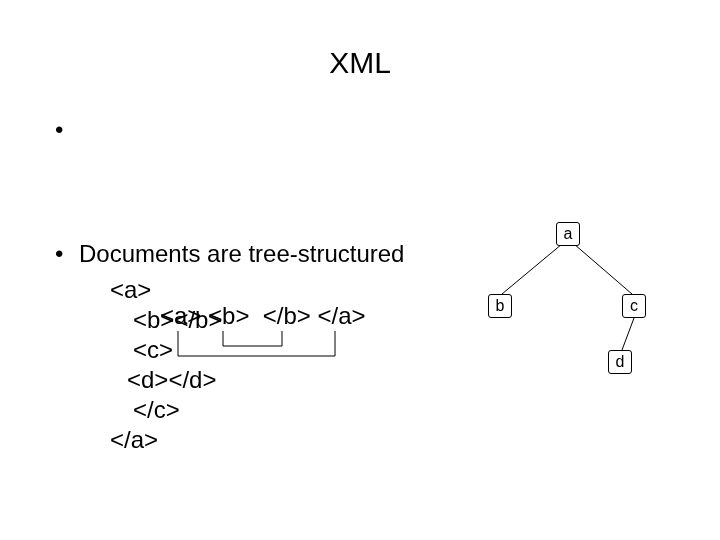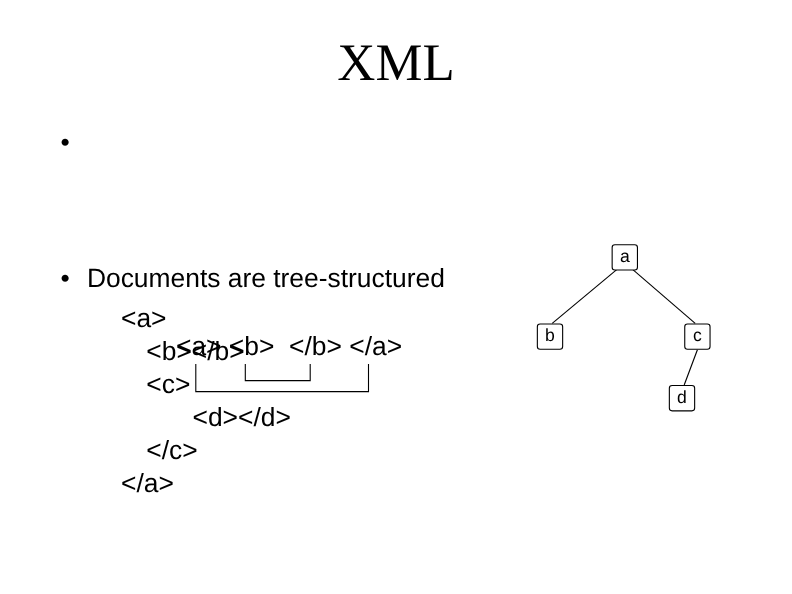--- a/index.html
+++ b/index.html
@@ -11,26 +11,25 @@
     font-family: Arial, Helvetica, sans-serif;
     color: #000;
   }
   .slide {
     position: relative;
     width: 720px;
     height: 540px;
   }
   .title {
     position: absolute;
-    top: 30px;
+    top: 46px;
     left: 0;
     width: 100%;
     text-align: center;
-    font-size: 48px;
-    font-family: Liberation Serif, serif;
+    font-size: 30px;
   }
   .bullets {
     position: absolute;
     top: 115px;
     left: 55px;
     font-size: 24px;
     line-height: 1.25;
   }
   .li {
     display: flex;
@@ -41,21 +40,21 @@
     width: 24px;
     flex: 0 0 24px;
   }
   .sub {
     margin-left: 55px;
   }
   .sub2 {
     margin-left: 78px;
   }
   .sub3 {
-    margin-left: 120px;
+    margin-left: 72px;
   }
   .gap {
     height: 26px;
   }
   .nestwrap {
     position: absolute;
     top: 150px;
     left: 105px;
     width: 230px;
     height: 60px;

